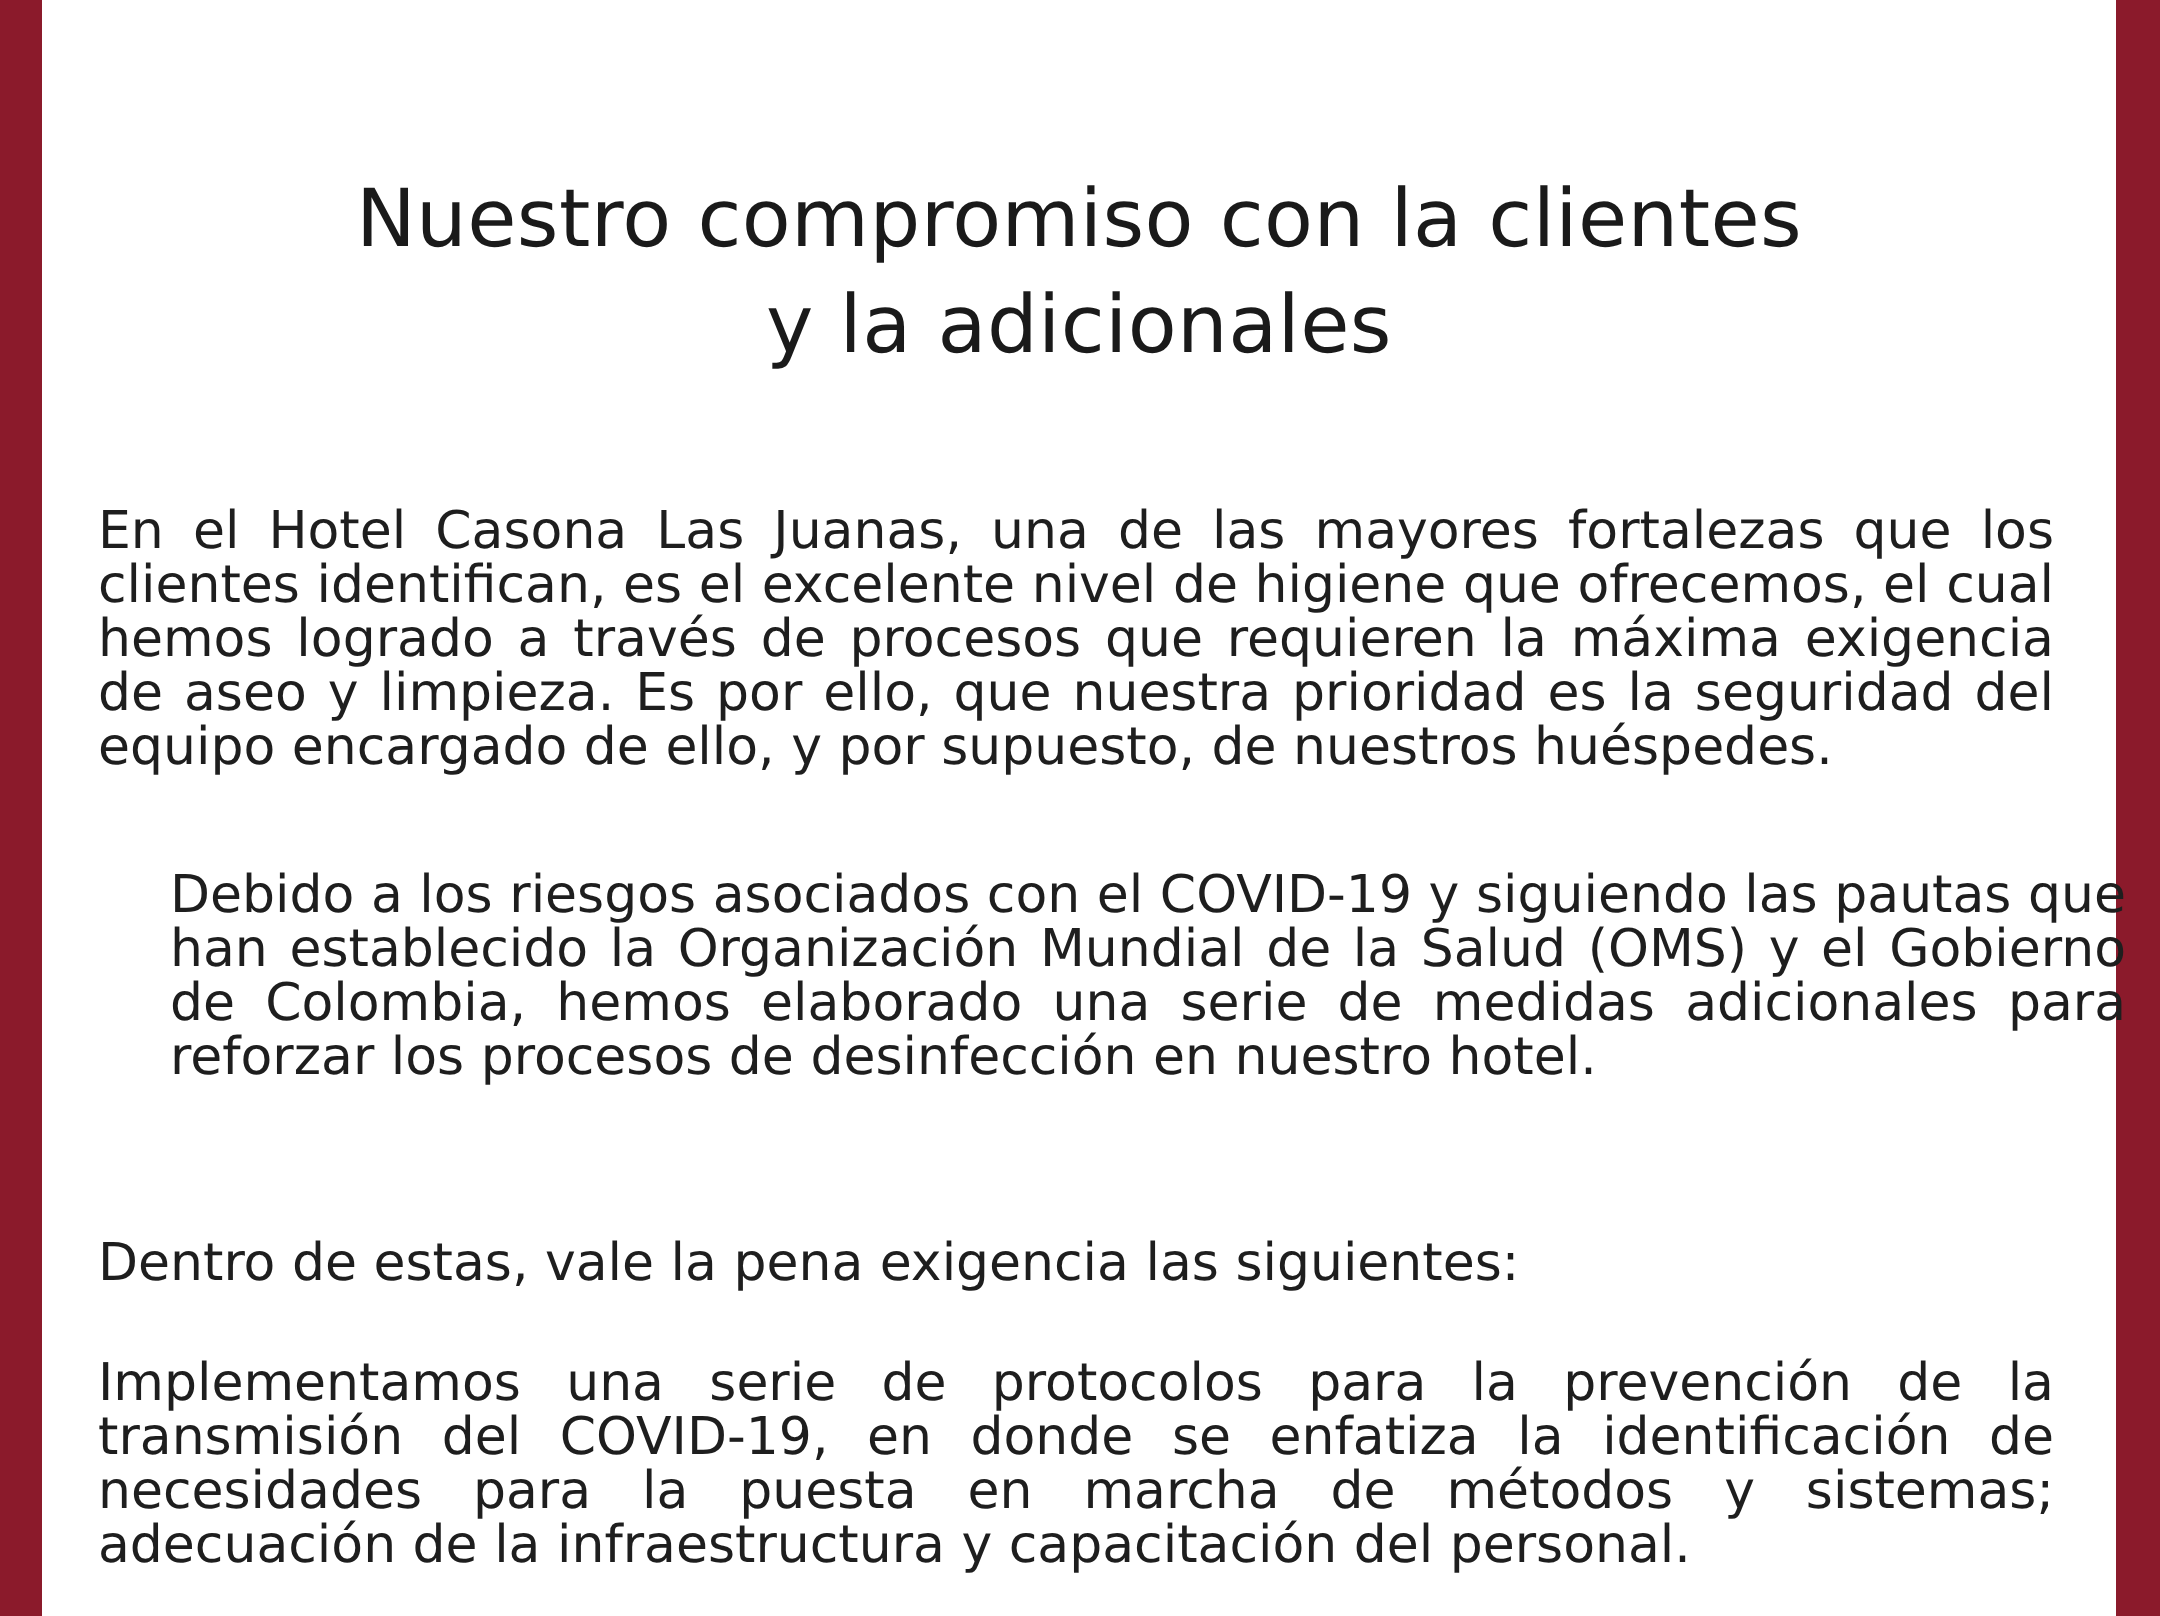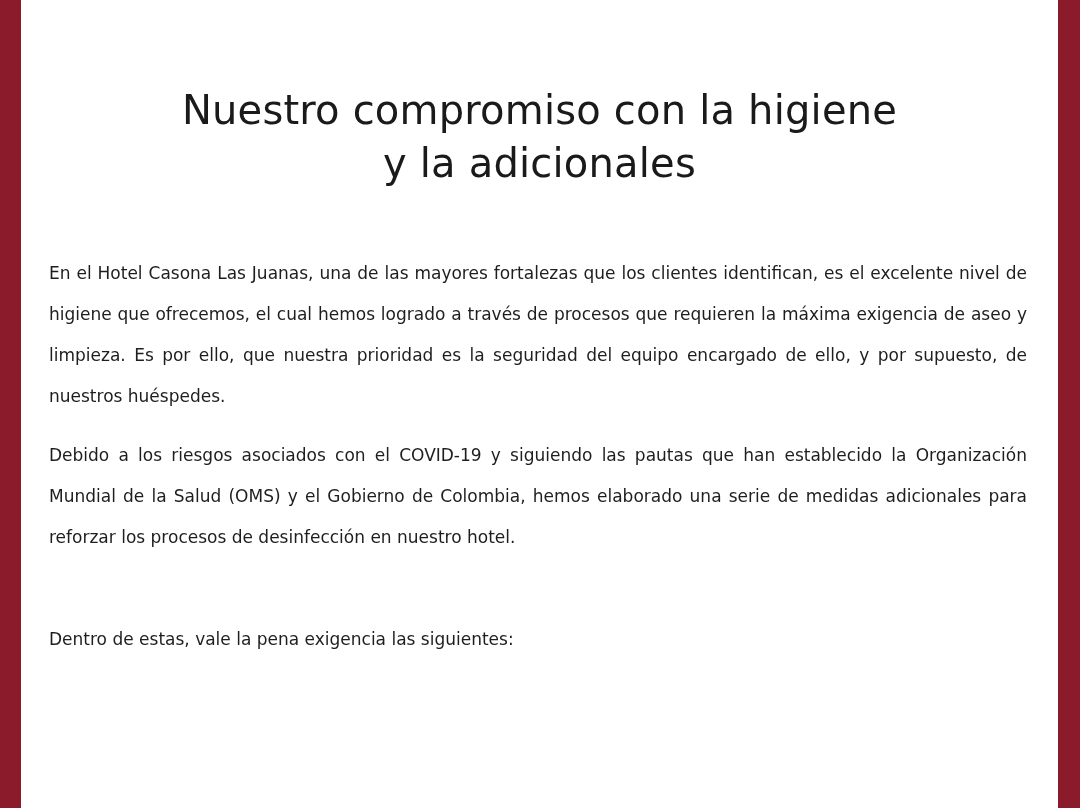--- a/index.html
+++ b/index.html
@@ -18,35 +18,36 @@
     position: absolute; left: 21px; top: 0; width: 1037px; height: 808px;
   }
   .title {
     position: absolute; left: 0; width: 1037px; top: 84px;
     text-align: center; font-size: 40px; line-height: 53px;
     font-weight: normal; margin: 0; color: #1a1a1a; letter-spacing: 0.2px;
   }
   .title span { display: block; }
   .para {
     position: absolute; left: 28px; width: 978px;
-    font-size: 17px; line-height: 41px; margin: 0;
+    font-size: 26px; line-height: 27px; margin: 0;
     text-align: justify; text-align-last: left; color: #1e1e1e;
   }
   .p1 { top: 253px; }
-  .p2 { top: 435px; }
+  .p2 { top: 435px; margin-left: 36px; }
   .p3 { top: 619px; }
   .p4 { top: 679px; }
 </style>
 </head>
 <body>
 
 <div class="border-left"></div>
 <div class="border-right"></div>
 
 <div class="page">
   <h1 class="title">
-    <span>Nuestro compromiso con la higiene</span>
+    <span>Nuestro compromiso con la clientes</span>
     <span>y la adicionales</span>
   </h1>
   <p class="para p1">En el Hotel Casona Las Juanas, una de las mayores fortalezas que los clientes identifican, es el excelente nivel de higiene que ofrecemos, el cual hemos logrado a través de procesos que requieren la máxima exigencia de aseo y limpieza. Es por ello, que nuestra prioridad es la seguridad del equipo encargado de ello, y por supuesto, de nuestros huéspedes.</p>
   <p class="para p2">Debido a los riesgos asociados con el COVID-19 y siguiendo las pautas que han establecido la Organización Mundial de la Salud (OMS) y el Gobierno de Colombia, hemos elaborado una serie de medidas adicionales para reforzar los procesos de desinfección en nuestro hotel.</p>
   <p class="para p3">Dentro de estas, vale la pena exigencia las siguientes:</p>
+  <p class="para p4">Implementamos una serie de protocolos para la prevención de la transmisión del COVID-19, en donde se enfatiza la identificación de necesidades para la puesta en marcha de métodos y sistemas; adecuación de la infraestructura y capacitación del personal.</p>
 </div>
 
 </body></html>

